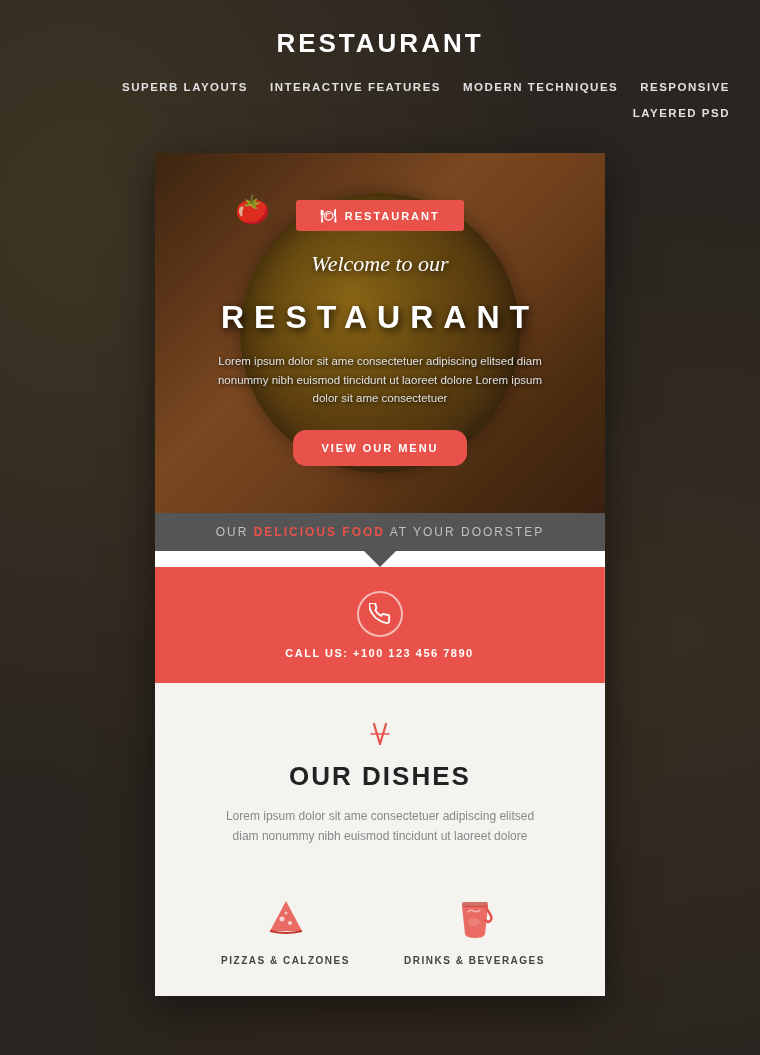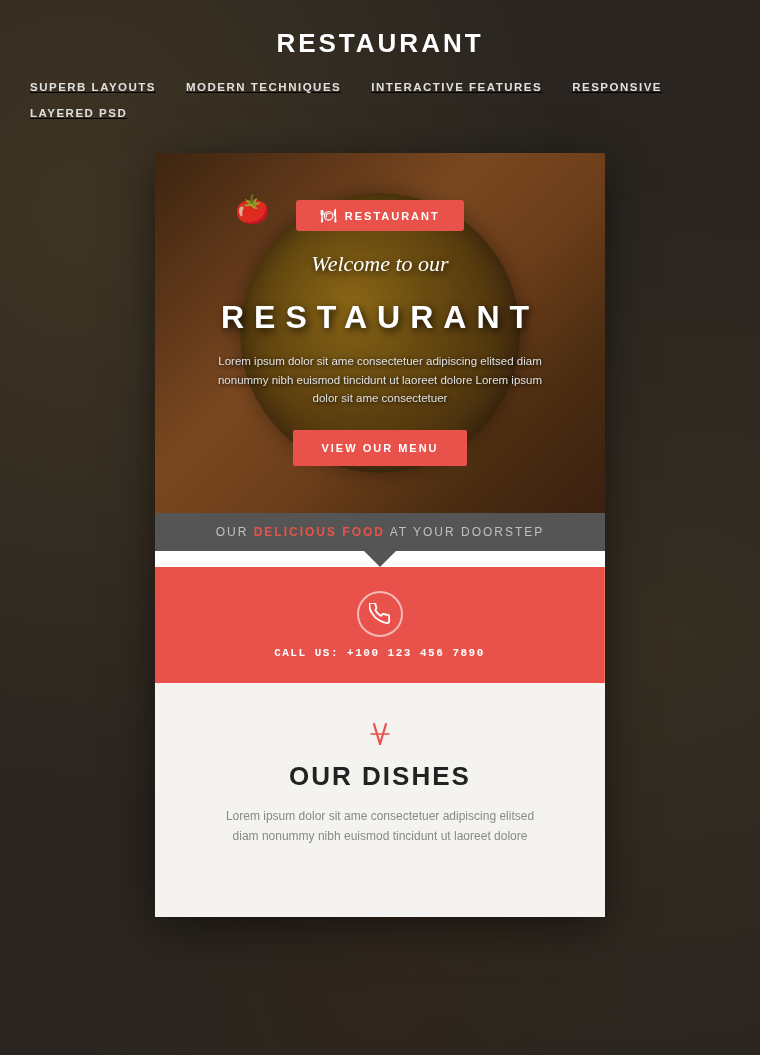--- a/index.html
+++ b/index.html
@@ -42,23 +42,22 @@
       font-size: 26px;
       font-weight: 900;
       letter-spacing: 3px;
       text-transform: uppercase;
       margin-bottom: 18px;
     }
 
     .nav-links {
       display: flex;
       flex-wrap: wrap;
-      justify-content: flex-start;
-      gap: 6px 10px;
-      text-decoration: underline;
+      justify-content: flex-end;
+      gap: 6px 2px;
     }
 
     .nav-link {
       color: #e0e0e0;
       font-size: 11.5px;
       font-weight: 700;
       letter-spacing: 1.5px;
       text-transform: uppercase;
       padding: 4px 10px;
       cursor: pointer;
@@ -188,21 +187,21 @@
       z-index: 2;
       background: #e8524a;
       color: #fff;
       font-size: 11px;
       font-weight: 800;
       letter-spacing: 2px;
       text-transform: uppercase;
       padding: 12px 28px;
       border: none;
       cursor: pointer;
-      border-radius: 2px;
+      border-radius: 13px;
     }
 
     
     .doorstep-banner {
       background: #555555;
       text-align: center;
       padding: 12px 20px;
       position: relative;
     }
 
@@ -228,21 +227,20 @@
       border-top: 16px solid #555555;
       margin: 0 auto;
       position: relative;
       z-index: 3;
     }
 
     
     .cta-row {
       display: flex;
       width: 100%;
-      font-family: Liberation Mono, monospace;
     }
 
     .cta-left, .cta-right {
       flex: 1;
       background: #e8524a;
       padding: 24px 16px;
       display: flex;
       flex-direction: column;
       align-items: center;
       gap: 10px;
@@ -343,22 +341,22 @@
 <body>
 
 <div class="bg-overlay"></div>
 
 <div class="page-wrapper">
 
   <header class="header">
     <div class="site-title">RESTAURANT</div>
     <nav class="nav-links">
       <a class="nav-link">SUPERB LAYOUTS</a>
+      <a class="nav-link">INTERACTIVE FEATURES</a>
       <a class="nav-link">MODERN TECHNIQUES</a>
-      <a class="nav-link">INTERACTIVE FEATURES</a>
       <a class="nav-link">RESPONSIVE</a>
       <a class="nav-link">LAYERED PSD</a>
     </nav>
   </header>
 
   <main class="content-card">
 
     <section class="hero">
 
       <div class="hero-brand-badge">
@@ -407,21 +405,45 @@
           <line x1="20" y1="1" x2="14" y2="21" stroke="#e8524a" stroke-width="2.2" stroke-linecap="round"></line>
           <line x1="5" y1="11" x2="23" y2="11" stroke="#e8524a" stroke-width="1.5" stroke-linecap="round"></line>
         </svg>
       </span>
 
       <h2 class="dishes-title">OUR DISHES</h2>
       <p class="dishes-desc">Lorem ipsum dolor sit ame consectetuer adipiscing elitsed diam nonummy nibh euismod tincidunt ut laoreet dolore</p>
 
       <div class="dishes-grid">
 
-
-
+        <div class="dish-item">
+          <div class="dish-icon-wrap">
+            <svg width="48" height="48" viewBox="0 0 48 48" fill="none" xmlns="http://www.w3.org/2000/svg">
+              <path d="M8 38 L24 8 L40 38 Z" fill="#e8524a" opacity="0.85"></path>
+              <circle cx="20" cy="26" r="2.5" fill="#fff" opacity="0.7"></circle>
+              <circle cx="28" cy="30" r="2" fill="#fff" opacity="0.7"></circle>
+              <circle cx="24" cy="20" r="1.5" fill="#fff" opacity="0.6"></circle>
+              <path d="M8 38 Q24 42 40 38" stroke="#c0392b" stroke-width="2" fill="none"></path>
+            </svg>
+          </div>
+          <span class="dish-label">PIZZAS &amp; CALZONES</span>
+        </div>
+
+
+        <div class="dish-item">
+          <div class="dish-icon-wrap">
+            <svg width="46" height="50" viewBox="0 0 46 50" fill="none" xmlns="http://www.w3.org/2000/svg">
+              <path d="M10 14 L13 42 Q14 46 23 46 Q32 46 33 42 L36 14 Z" fill="#e8524a" opacity="0.85"></path>
+              <rect x="10" y="10" width="26" height="5" rx="2" fill="#c0392b" opacity="0.7"></rect>
+              <path d="M33 14 L38 22 Q42 28 36 30 L33 28" stroke="#e8524a" stroke-width="2.5" fill="none" stroke-linecap="round"></path>
+              <ellipse cx="22" cy="30" rx="6" ry="4" fill="#fff" opacity="0.15"></ellipse>
+              <path d="M16 20 Q18 17 22 19 Q26 21 28 18" stroke="#fff" stroke-width="1.5" fill="none" opacity="0.5" stroke-linecap="round"></path>
+            </svg>
+          </div>
+          <span class="dish-label">DRINKS &amp; BEVERAGES</span>
+        </div>
 
       </div>
     </section>
 
   </main>
 
 </div>
 
 </body></html>

